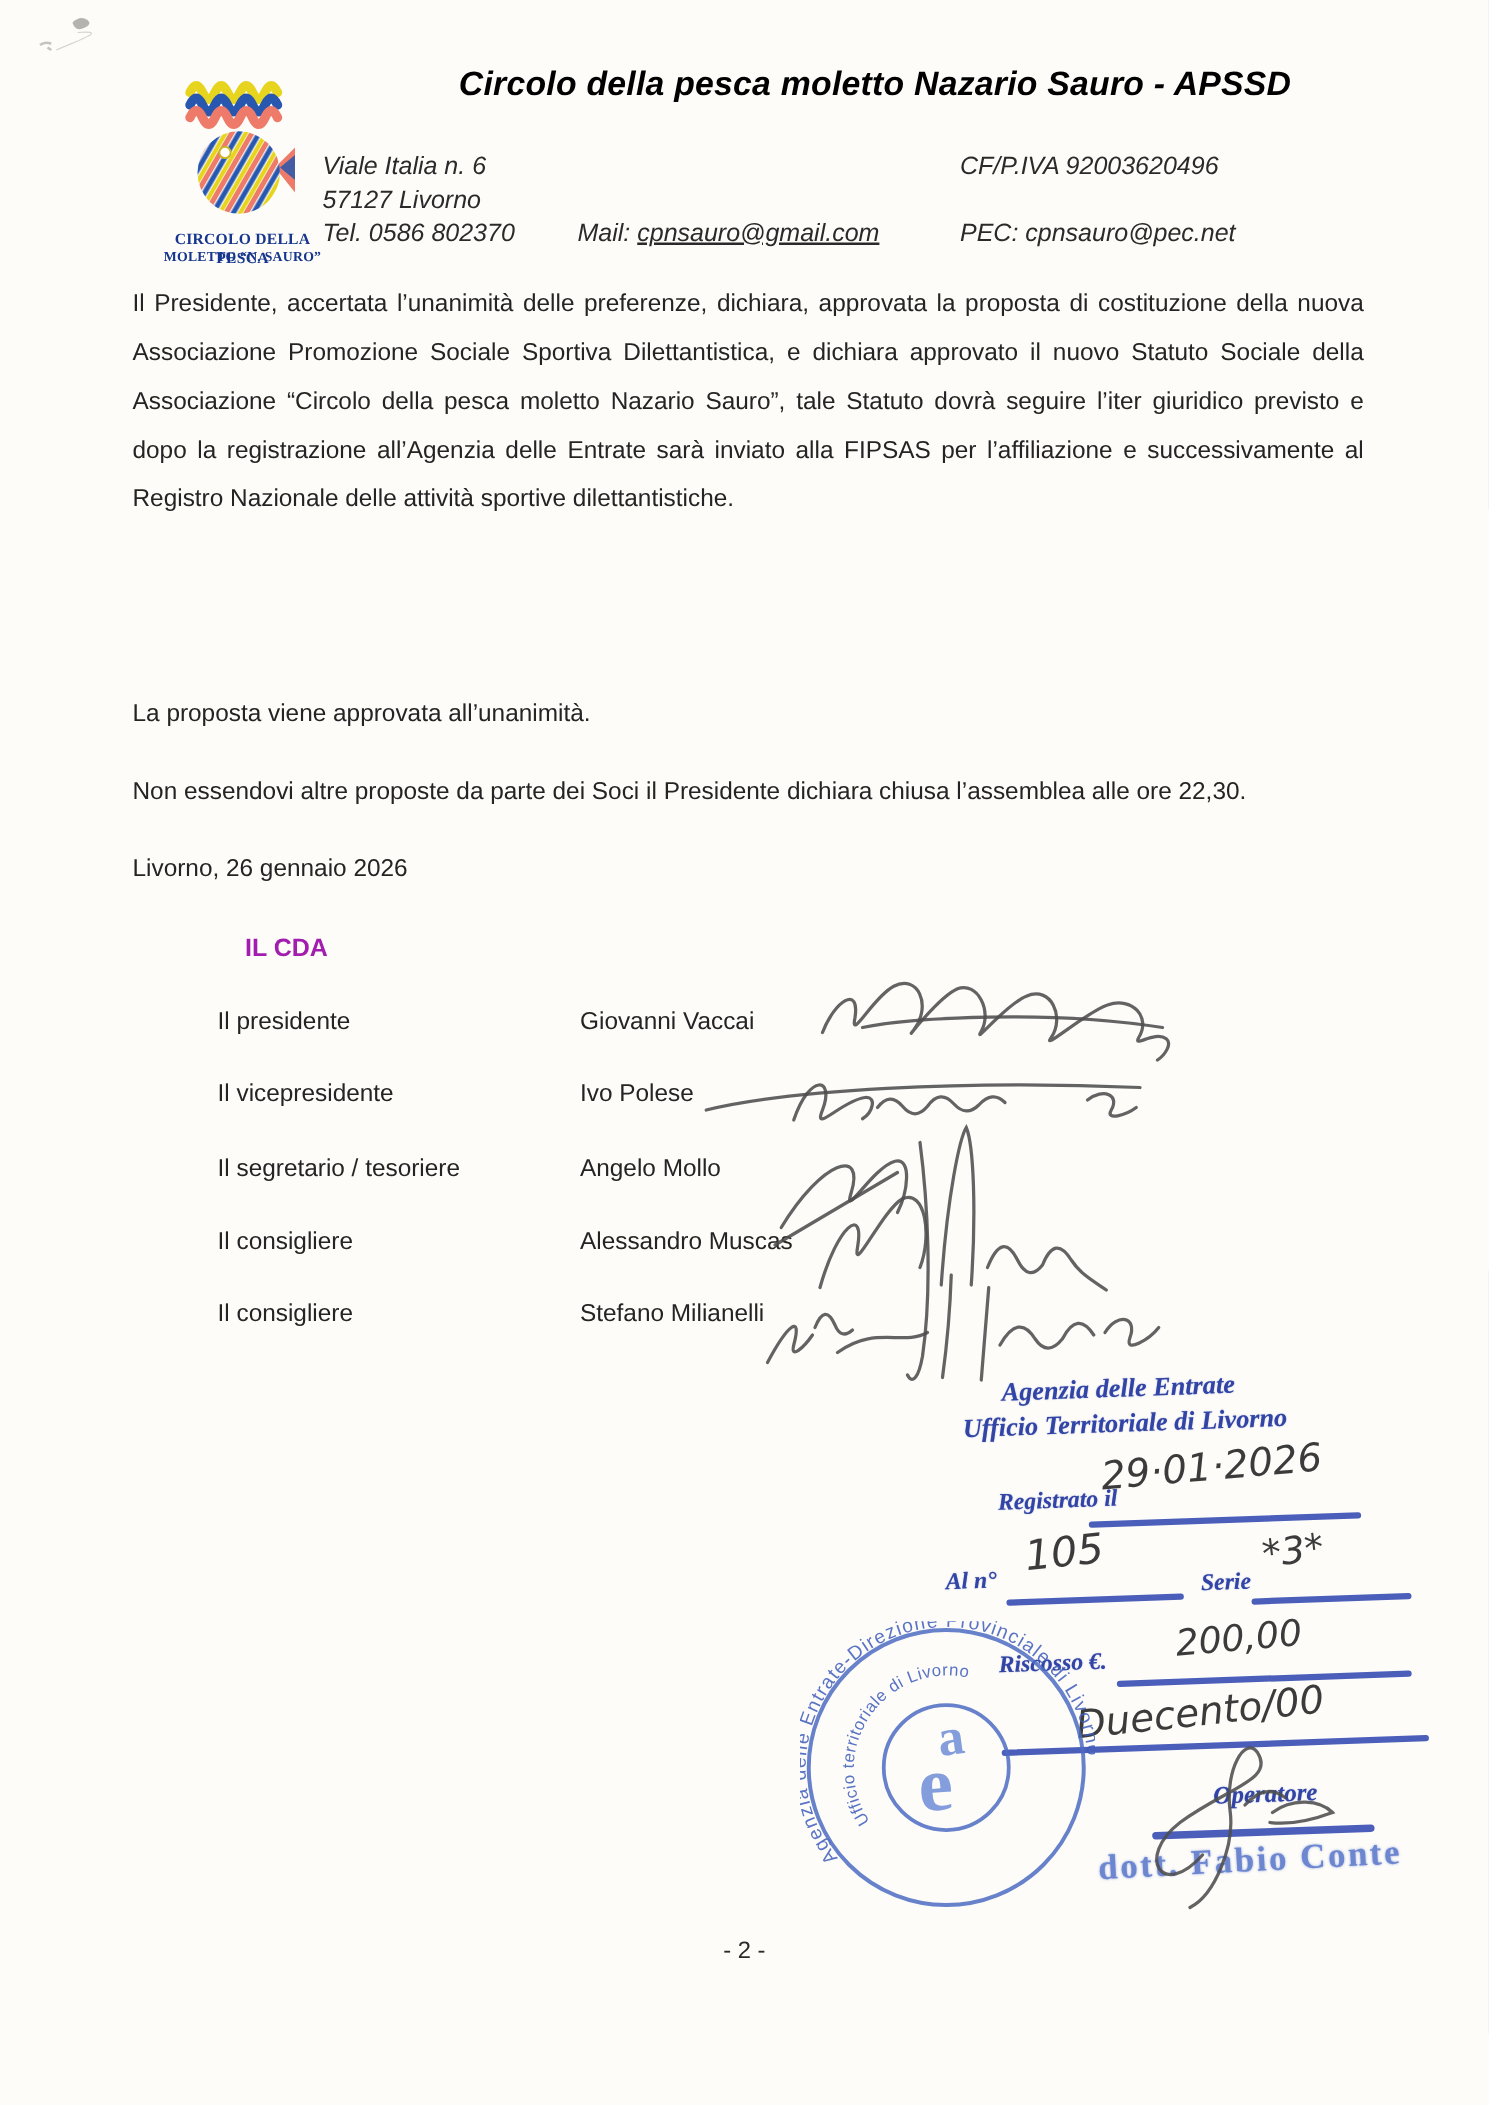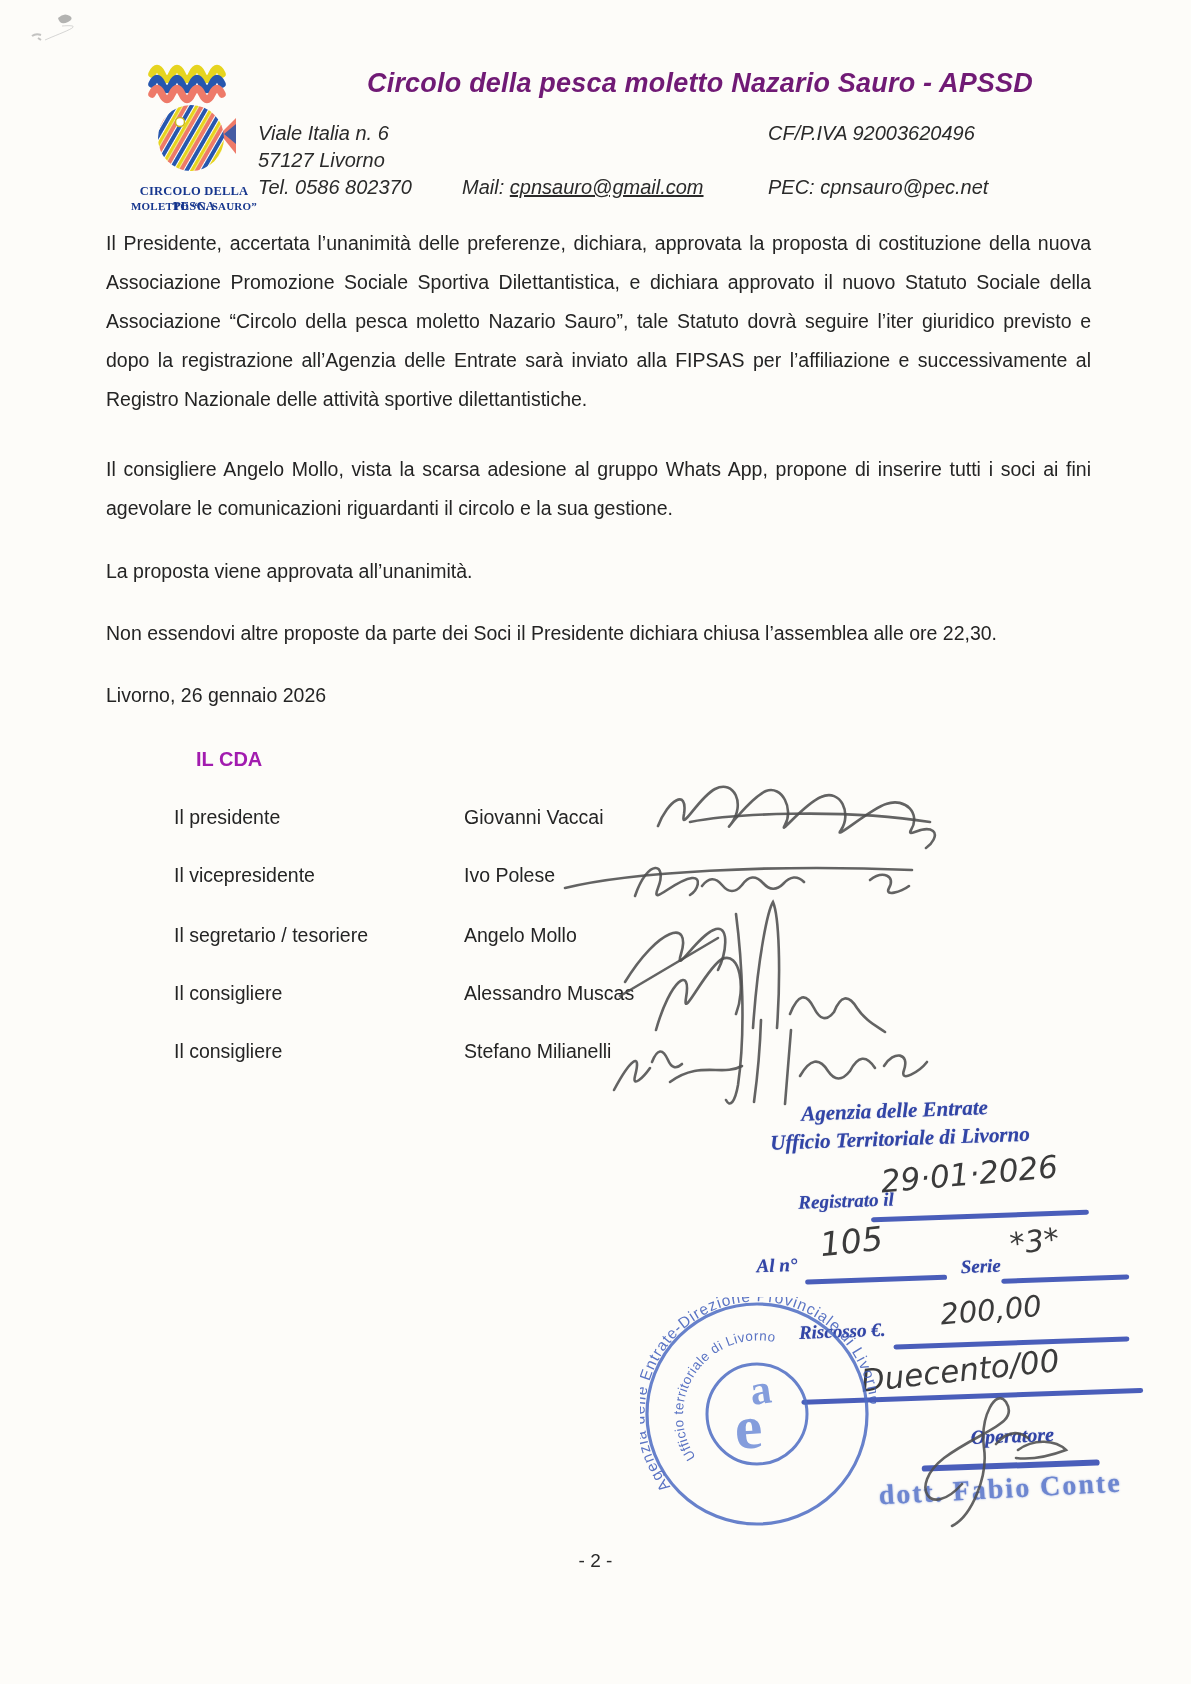--- a/index.html
+++ b/index.html
@@ -4,23 +4,23 @@
 <style>
   * { margin:0; padding:0; box-sizing:border-box; }
   html,body { background:#e8e8e8; }
   .page {
     position:relative; width:1191px; height:1684px; margin:0 auto;
     background:#fdfcf9; overflow:hidden;
     font-family:"Liberation Sans", sans-serif; color:#262626;
   }
   
   .doc-title {
-    position:absolute; left:280px; top:68px; width:840px;
+    position:absolute; left:280px; top:52px; width:840px;
     text-align:center; font-size:27px; font-style:italic; font-weight:600;
-    color:#701a75; letter-spacing:0.2px;
+    color:#000000; letter-spacing:0.2px;
   }
   .logo { position:absolute; left:128px; top:62px; width:132px; height:156px; }
   .logo-text1 { position:absolute; left:0; top:122px; width:132px; text-align:center;
     font-family:"Liberation Serif", serif; font-weight:bold; font-size:12.5px;
     color:#16368e; letter-spacing:0.2px; }
   .logo-text2 { position:absolute; left:0; top:138px; width:132px; text-align:center;
     font-family:"Liberation Serif", serif; font-weight:bold; font-size:11px;
     color:#16368e; letter-spacing:0.2px; }
   .addr { position:absolute; left:258px; top:120px; font-size:20px; font-style:italic;
     color:#2a2a2a; line-height:27px; }
@@ -102,21 +102,20 @@
     <div>57127 Livorno</div>
     <div>Tel. 0586 802370</div>
   </div>
 
   <div class="hdr-mail"><span>Mail: </span><span class="u">cpnsauro@gmail.com</span></div>
 
   <div class="hdr-right">CF/P.IVA 92003620496</div>
   <div class="hdr-pec">PEC: cpnsauro@pec.net</div>
 
   <div class="para" style="top:224px;">Il Presidente, accertata l’unanimità delle preferenze, dichiara, approvata la proposta di costituzione della nuova Associazione Promozione Sociale Sportiva Dilettantistica, e dichiara approvato il nuovo Statuto Sociale della Associazione “Circolo della pesca moletto Nazario Sauro”, tale Statuto dovrà seguire l’iter giuridico previsto e dopo la registrazione all’Agenzia delle Entrate sarà inviato alla FIPSAS per l’affiliazione e successivamente al Registro Nazionale delle attività sportive dilettantistiche.</div>
-  <div class="para" style="top:450px;">Il consigliere Angelo Mollo, vista la scarsa adesione al gruppo Whats App, propone di inserire tutti i soci ai fini agevolare le comunicazioni riguardanti il circolo e la sua gestione.</div>
   <div class="line" style="top:560px;">La proposta viene approvata all’unanimità.</div>
   <div class="line" style="top:622px;">Non essendovi altre proposte da parte dei Soci il Presidente dichiara chiusa l’assemblea alle ore 22,30.</div>
   <div class="line" style="top:684px;">Livorno, 26 gennaio 2026</div>
   <div class="cda">IL CDA</div>
 
   <div class="sig-row-role" style="top:806px;">Il presidente</div>
   <div class="sig-row-name" style="top:806px;">Giovanni Vaccai</div>
   <div class="sig-row-role" style="top:864px;">Il vicepresidente</div>
   <div class="sig-row-name" style="top:864px;">Ivo Polese</div>
   <div class="sig-row-role" style="top:924px;">Il segretario / tesoriere</div>

